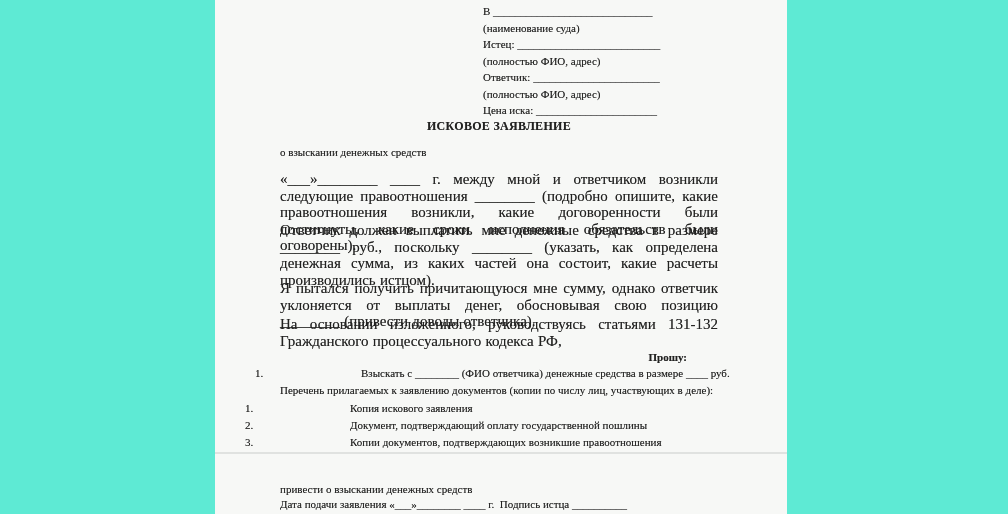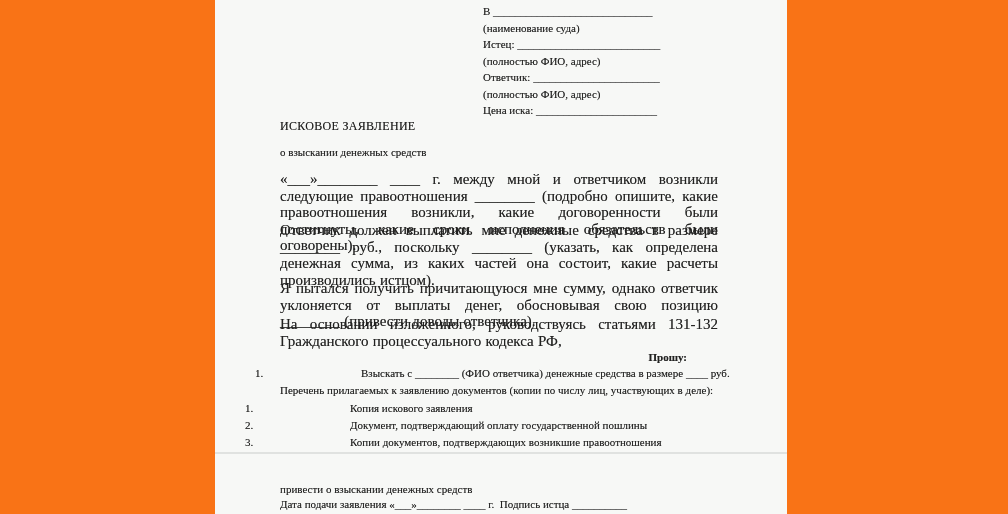--- a/index.html
+++ b/index.html
@@ -1,20 +1,20 @@
 <!DOCTYPE html>
 <html><head>
 <meta charset="utf-8">
 <style>
   html, body { margin: 0; padding: 0; }
   #screen {
     position: relative;
     width: 1008px;
     height: 514px;
-    background: #f97316;
+    background: #5eead4;
     overflow: hidden;
     font-family: "Liberation Serif", "DejaVu Serif", serif;
     color: #222221;
   }
   .page {
     position: absolute;
     left: 215px;
     top: 0;
     width: 572px;
     height: 514px;
@@ -27,21 +27,22 @@
     top: 3px;
     font-size: 11px;
     line-height: 16.5px;
     white-space: nowrap;
   }
   .doc-title {
     position: absolute;
     left: 65px;
     top: 119px;
     width: 438px;
-    font-weight: normal;
+    text-align: center;
+    font-weight: bold;
     font-size: 12px;
     letter-spacing: 0.3px;
   }
   .doc-subtitle {
     position: absolute;
     left: 65px;
     top: 146px;
     width: 438px;
     text-align: left;
     font-size: 11px;

